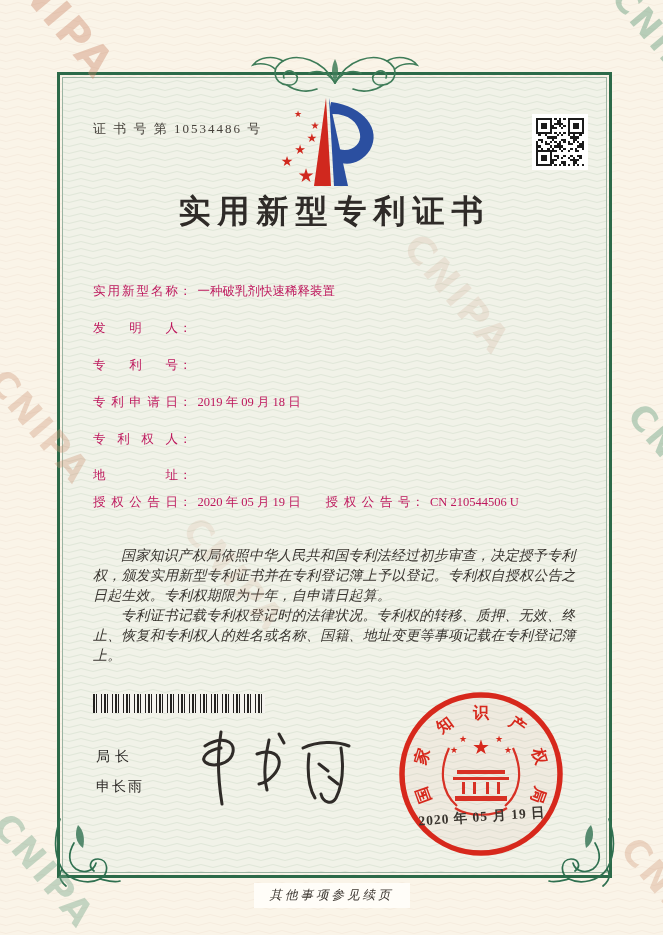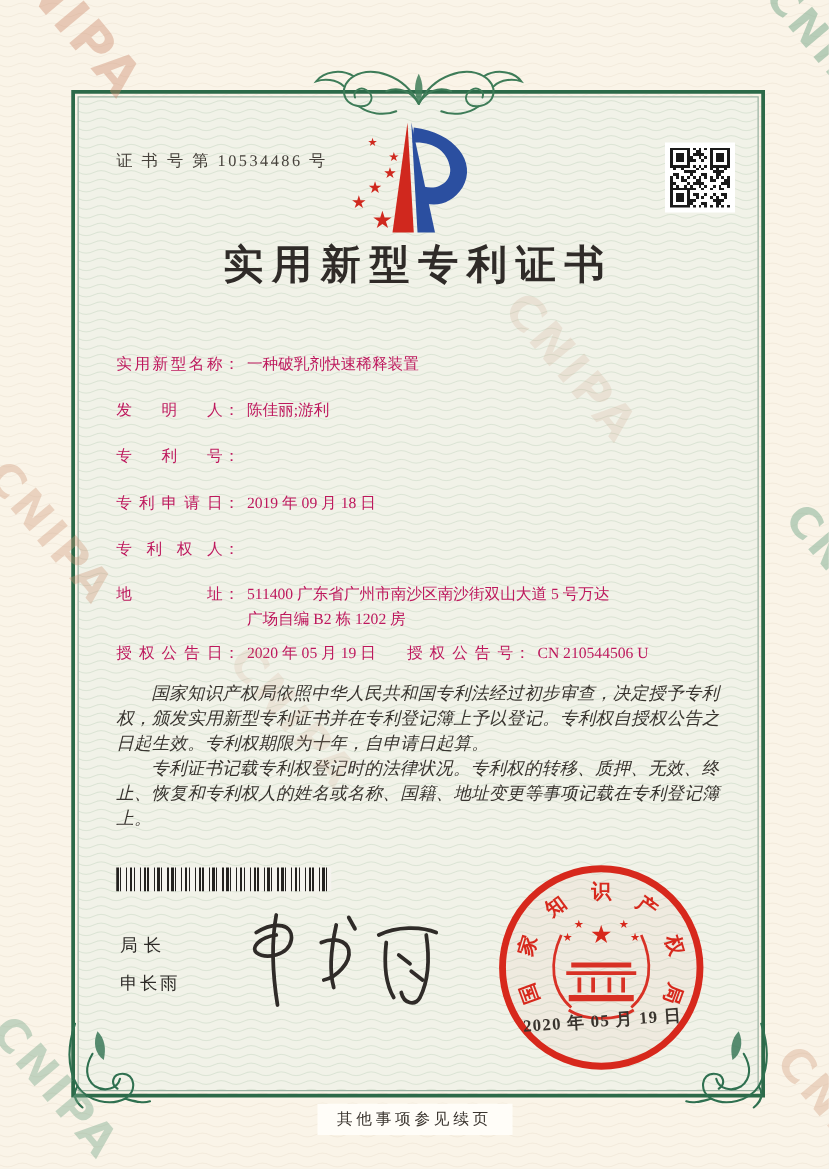--- a/index.html
+++ b/index.html
@@ -63,21 +63,21 @@
   .seal{position:absolute;left:330px;top:608px;width:176px;height:176px;z-index:3}
   .seal>svg{position:absolute;left:0;top:0}
   .seal-arc{position:absolute;inset:0}
   .seal-arc span{position:absolute;left:50%;top:50%;width:20px;height:20px;margin:-10px 0 0 -10px;
     display:flex;align-items:center;justify-content:center;font-size:16px;font-weight:bold;
     color:#d7281c;transform-origin:center}
   .seal-date{position:absolute;left:336px;top:730px;width:166px;text-align:center;z-index:4;
              font-size:13.5px;font-weight:bold;letter-spacing:1px;color:#39342e;transform:rotate(-4deg)}
   .page-no{position:absolute;left:0;right:0;top:812px;text-align:center;font-size:12px;letter-spacing:2px;color:#4c1d95}
   .continuation{position:absolute;left:50%;top:883px;transform:translateX(-50%);z-index:2;
-    background:#fffdf8;padding:4px 16px;font-size:12.5px;letter-spacing:3px;color:#3a342e}
+    background:#fffdf8;padding:4px 16px;font-size:12.5px;font-style:italic;letter-spacing:3px;color:#3a342e}
 </style>
 </head>
 <body>
 
 <svg id="body-waves" width="663" height="935">
     <path d="M0 4 q6 3 12 0 t 12 0 q6 3 12 0 t 12 0 q6 3 12 0 t 12 0 q6 3 12 0 t 12 0 q6 3 12 0 t 12 0 q6 3 12 0 t 12 0 q6 3 12 0 t 12 0 q6 3 12 0 t 12 0 q6 3 12 0 t 12 0 q6 3 12 0 t 12 0 q6 3 12 0 t 12 0 q6 3 12 0 t 12 0 q6 3 12 0 t 12 0 q6 3 12 0 t 12 0 q6 3 12 0 t 12 0 q6 3 12 0 t 12 0 q6 3 12 0 t 12 0 q6 3 12 0 t 12 0 q6 3 12 0 t 12 0 q6 3 12 0 t 12 0 q6 3 12 0 t 12 0 q6 3 12 0 t 12 0 q6 3 12 0 t 12 0 q6 3 12 0 t 12 0 q6 3 12 0 t 12 0 q6 3 12 0 t 12 0 q6 3 12 0 t 12 0 q6 3 12 0 t 12 0 q6 3 12 0 t 12 0" fill="none" stroke="rgba(195,160,130,0.13)" stroke-width="0.7"></path>
     <path d="M0 12 q6 3 12 0 t 12 0 q6 3 12 0 t 12 0 q6 3 12 0 t 12 0 q6 3 12 0 t 12 0 q6 3 12 0 t 12 0 q6 3 12 0 t 12 0 q6 3 12 0 t 12 0 q6 3 12 0 t 12 0 q6 3 12 0 t 12 0 q6 3 12 0 t 12 0 q6 3 12 0 t 12 0 q6 3 12 0 t 12 0 q6 3 12 0 t 12 0 q6 3 12 0 t 12 0 q6 3 12 0 t 12 0 q6 3 12 0 t 12 0 q6 3 12 0 t 12 0 q6 3 12 0 t 12 0 q6 3 12 0 t 12 0 q6 3 12 0 t 12 0 q6 3 12 0 t 12 0 q6 3 12 0 t 12 0 q6 3 12 0 t 12 0 q6 3 12 0 t 12 0 q6 3 12 0 t 12 0 q6 3 12 0 t 12 0 q6 3 12 0 t 12 0 q6 3 12 0 t 12 0 q6 3 12 0 t 12 0" fill="none" stroke="rgba(195,160,130,0.13)" stroke-width="0.7"></path>
     <path d="M0 20 q6 3 12 0 t 12 0 q6 3 12 0 t 12 0 q6 3 12 0 t 12 0 q6 3 12 0 t 12 0 q6 3 12 0 t 12 0 q6 3 12 0 t 12 0 q6 3 12 0 t 12 0 q6 3 12 0 t 12 0 q6 3 12 0 t 12 0 q6 3 12 0 t 12 0 q6 3 12 0 t 12 0 q6 3 12 0 t 12 0 q6 3 12 0 t 12 0 q6 3 12 0 t 12 0 q6 3 12 0 t 12 0 q6 3 12 0 t 12 0 q6 3 12 0 t 12 0 q6 3 12 0 t 12 0 q6 3 12 0 t 12 0 q6 3 12 0 t 12 0 q6 3 12 0 t 12 0 q6 3 12 0 t 12 0 q6 3 12 0 t 12 0 q6 3 12 0 t 12 0 q6 3 12 0 t 12 0 q6 3 12 0 t 12 0 q6 3 12 0 t 12 0 q6 3 12 0 t 12 0 q6 3 12 0 t 12 0" fill="none" stroke="rgba(195,160,130,0.13)" stroke-width="0.7"></path>
     <path d="M0 28 q6 3 12 0 t 12 0 q6 3 12 0 t 12 0 q6 3 12 0 t 12 0 q6 3 12 0 t 12 0 q6 3 12 0 t 12 0 q6 3 12 0 t 12 0 q6 3 12 0 t 12 0 q6 3 12 0 t 12 0 q6 3 12 0 t 12 0 q6 3 12 0 t 12 0 q6 3 12 0 t 12 0 q6 3 12 0 t 12 0 q6 3 12 0 t 12 0 q6 3 12 0 t 12 0 q6 3 12 0 t 12 0 q6 3 12 0 t 12 0 q6 3 12 0 t 12 0 q6 3 12 0 t 12 0 q6 3 12 0 t 12 0 q6 3 12 0 t 12 0 q6 3 12 0 t 12 0 q6 3 12 0 t 12 0 q6 3 12 0 t 12 0 q6 3 12 0 t 12 0 q6 3 12 0 t 12 0 q6 3 12 0 t 12 0 q6 3 12 0 t 12 0 q6 3 12 0 t 12 0 q6 3 12 0 t 12 0" fill="none" stroke="rgba(195,160,130,0.13)" stroke-width="0.7"></path>
     <path d="M0 36 q6 3 12 0 t 12 0 q6 3 12 0 t 12 0 q6 3 12 0 t 12 0 q6 3 12 0 t 12 0 q6 3 12 0 t 12 0 q6 3 12 0 t 12 0 q6 3 12 0 t 12 0 q6 3 12 0 t 12 0 q6 3 12 0 t 12 0 q6 3 12 0 t 12 0 q6 3 12 0 t 12 0 q6 3 12 0 t 12 0 q6 3 12 0 t 12 0 q6 3 12 0 t 12 0 q6 3 12 0 t 12 0 q6 3 12 0 t 12 0 q6 3 12 0 t 12 0 q6 3 12 0 t 12 0 q6 3 12 0 t 12 0 q6 3 12 0 t 12 0 q6 3 12 0 t 12 0 q6 3 12 0 t 12 0 q6 3 12 0 t 12 0 q6 3 12 0 t 12 0 q6 3 12 0 t 12 0 q6 3 12 0 t 12 0 q6 3 12 0 t 12 0 q6 3 12 0 t 12 0 q6 3 12 0 t 12 0" fill="none" stroke="rgba(195,160,130,0.13)" stroke-width="0.7"></path>
@@ -588,39 +588,37 @@
 
     <div class="fields">
       <div class="frow">
         <span class="flabel">实用新型名称</span>
           <span class="fcolon">：</span>
           <span class="fvalue">一种破乳剂快速稀释装置</span>
       </div>
       <div class="frow">
         <span class="flabel">发明人</span>
           <span class="fcolon">：</span>
-          <span class="fvalue">陈佳丽;游利</span>
       </div>
       <div class="frow">
         <span class="flabel">专利号</span>
           <span class="fcolon">：</span>
       </div>
       <div class="frow">
         <span class="flabel">专利申请日</span>
           <span class="fcolon">：</span>
           <span class="fvalue">2019 年 09 月 18 日</span>
       </div>
       <div class="frow">
         <span class="flabel">专利权人</span>
           <span class="fcolon">：</span>
       </div>
       <div class="frow addr">
         <span class="flabel">地址</span>
           <span class="fcolon">：</span>
-          <span class="fvalue">511400 广东省广州市南沙区南沙街双山大道 5 号万达广场自编 B2 栋 1202 房</span>
       </div>
       <div class="frow">
         <span class="flabel">授权公告日</span>
           <span class="fcolon">：</span>
           <span class="fvalue-fixed">2020 年 05 月 19 日</span>
         <span class="flabel2">授权公告号</span>
           <span class="fcolon">：</span>
           <span>CN 210544506 U</span>
       </div>
     </div>

